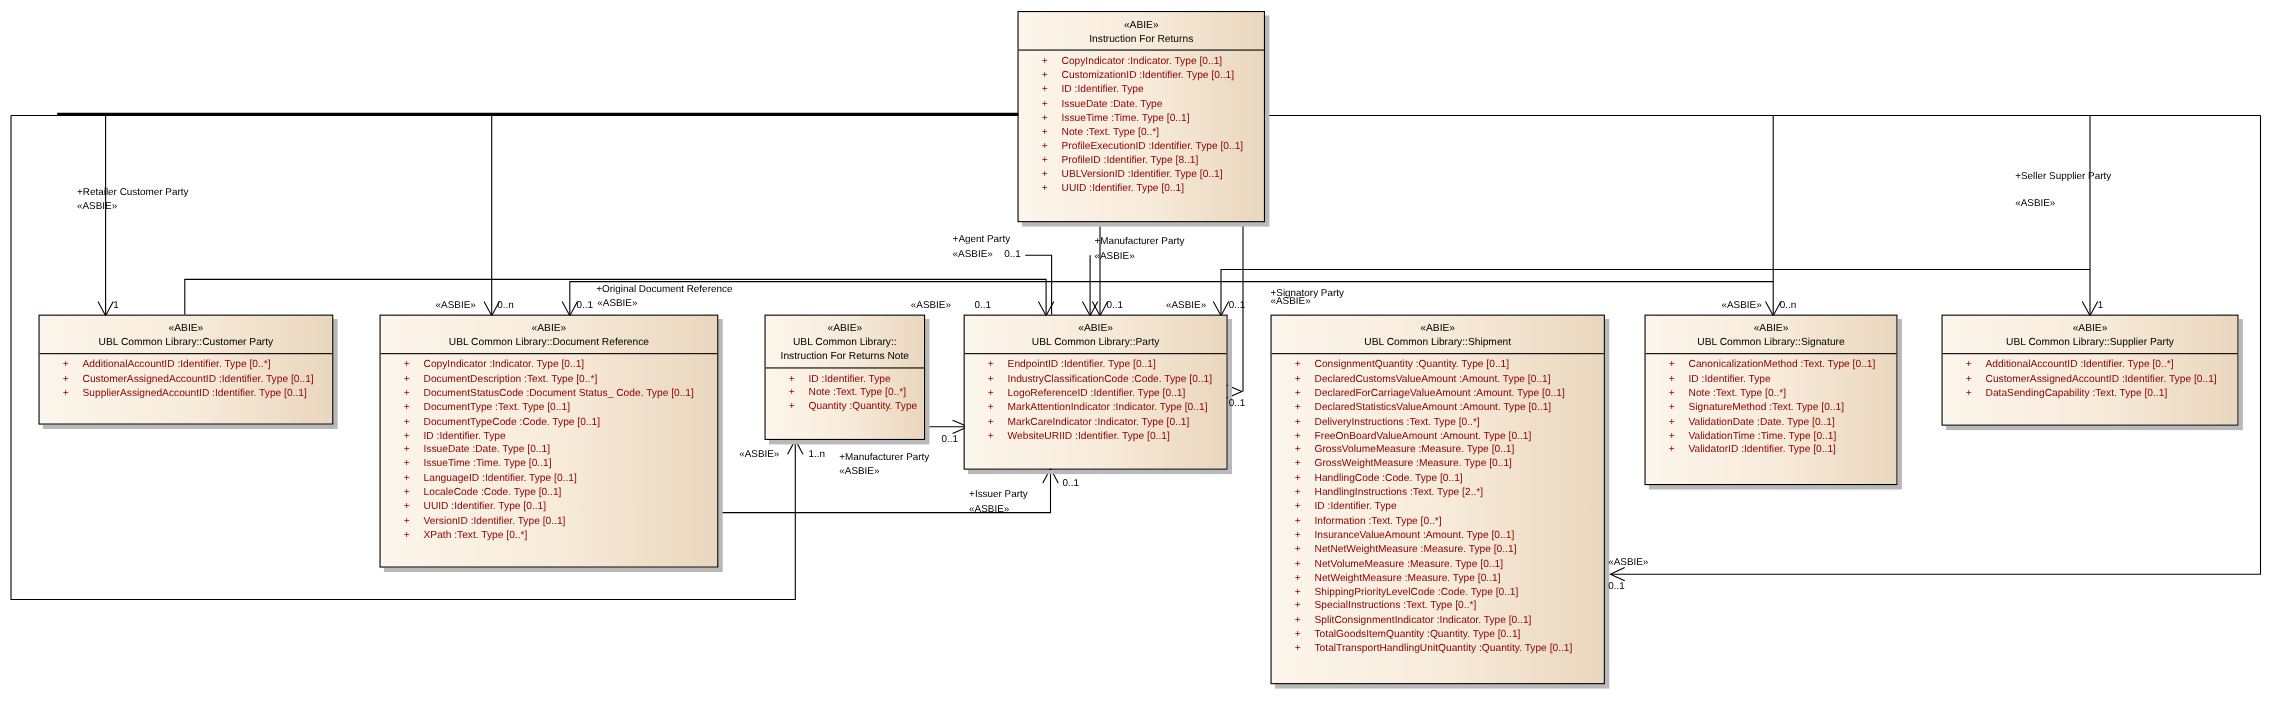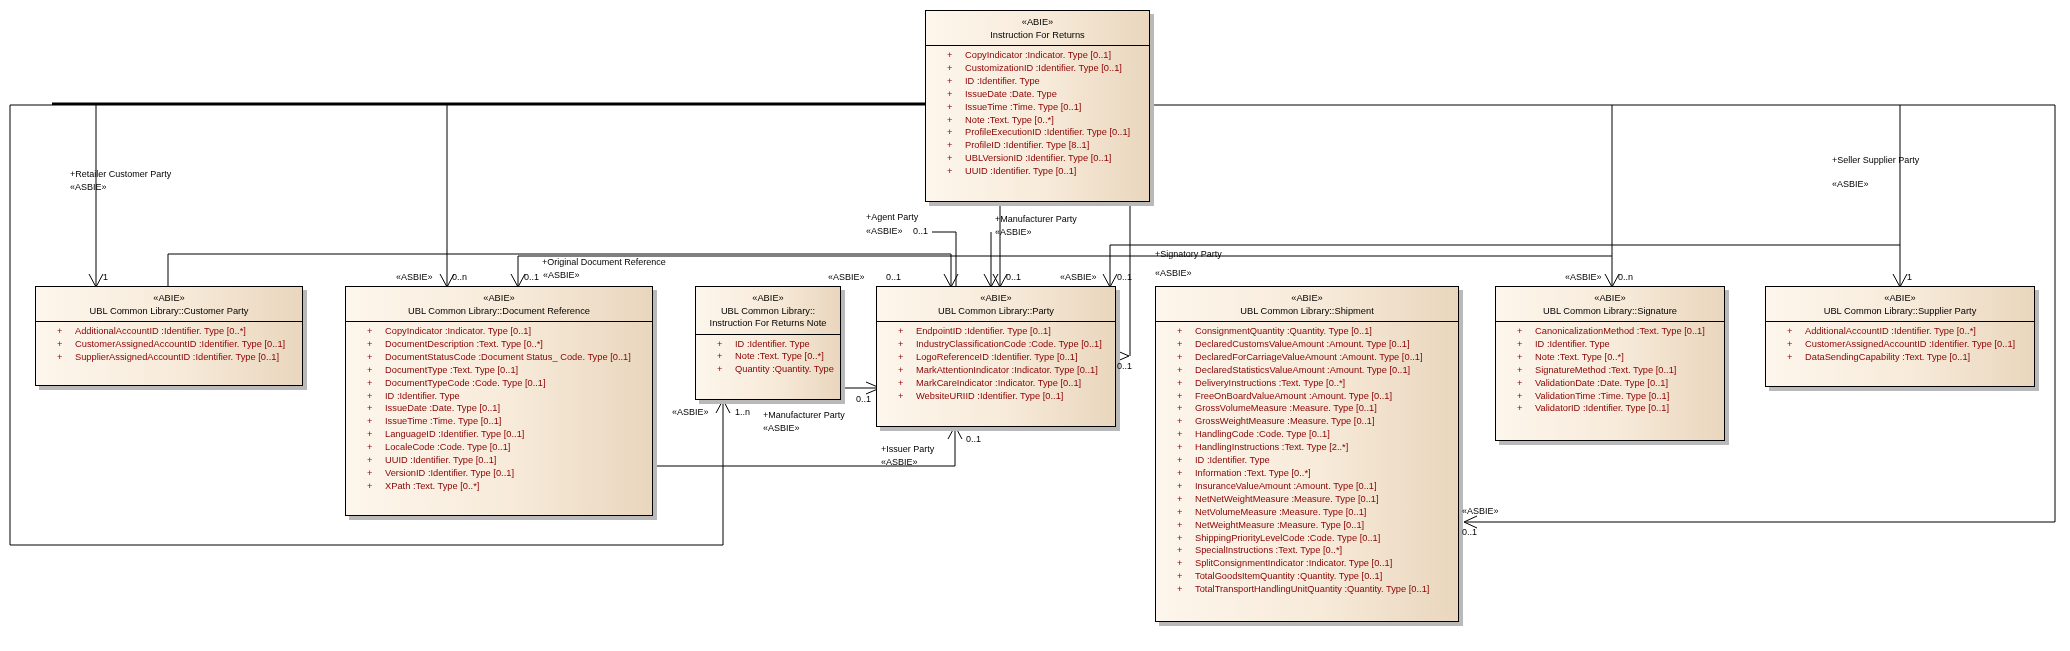--- a/index.html
+++ b/index.html
@@ -243,21 +243,21 @@
   <div class="lbl" style="left:913px;top:225px;">0..1</div>
 
   <div class="lbl" style="left:995px;top:213px;">+Manufacturer Party</div>
   <div class="lbl" style="left:995px;top:226px;">«ASBIE»</div>
   <div class="lbl" style="left:1006px;top:271px;">0..1</div>
 
   <div class="lbl" style="left:1060px;top:271px;">«ASBIE»</div>
   <div class="lbl" style="left:1117px;top:271px;">0..1</div>
   <div class="lbl" style="left:1117px;top:360px;">0..1</div>
 
-  <div class="lbl" style="left:1155px;top:248px;">+Signatory Party</div>
+  <div class="lbl" style="left:1155px;top:260px;">+Signatory Party</div>
   <div class="lbl" style="left:1155px;top:267px;">«ASBIE»</div>
 
   <div class="lbl" style="left:881px;top:443px;">+Issuer Party</div>
   <div class="lbl" style="left:881px;top:456px;">«ASBIE»</div>
   <div class="lbl" style="left:966px;top:433px;">0..1</div>
 
   <div class="lbl" style="left:1565px;top:271px;">«ASBIE»</div>
   <div class="lbl" style="left:1618px;top:271px;">0..n</div>
 
   <div class="lbl" style="left:1832px;top:154px;">+Seller Supplier Party</div>

